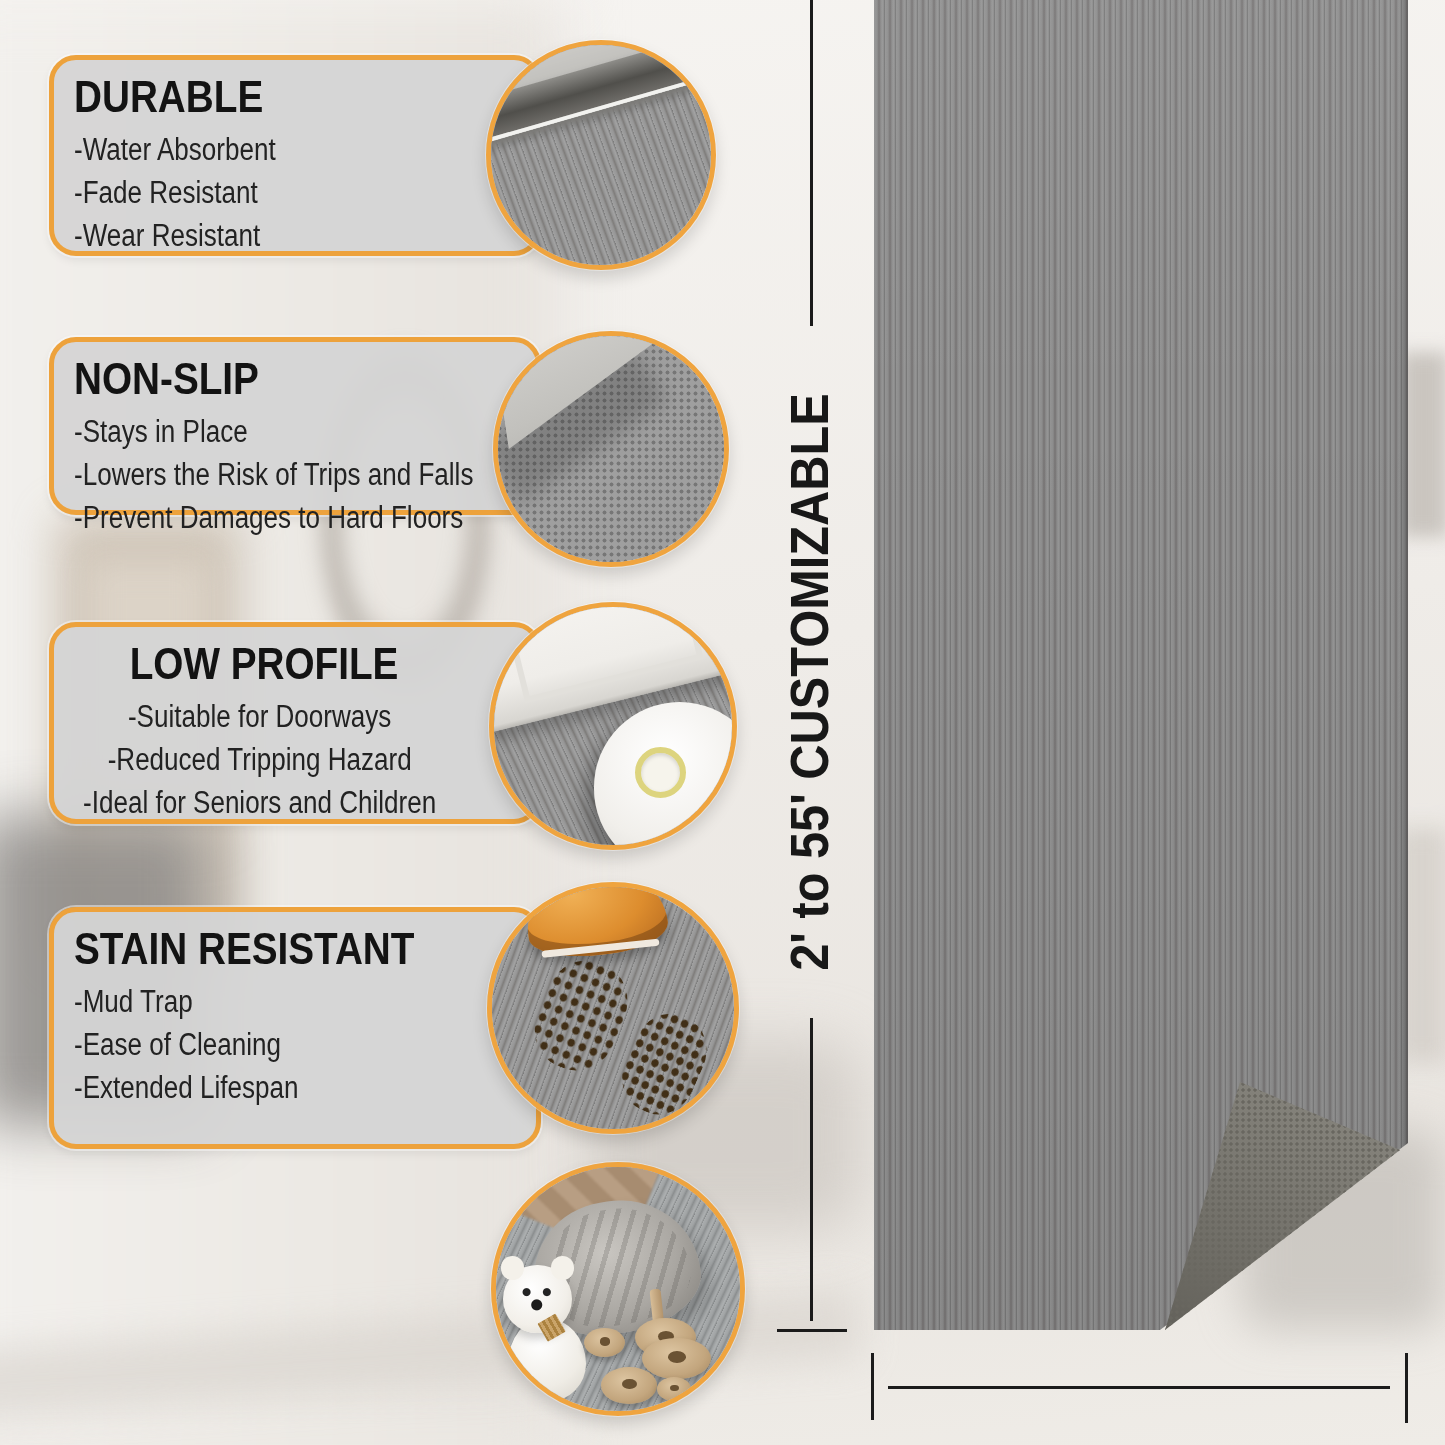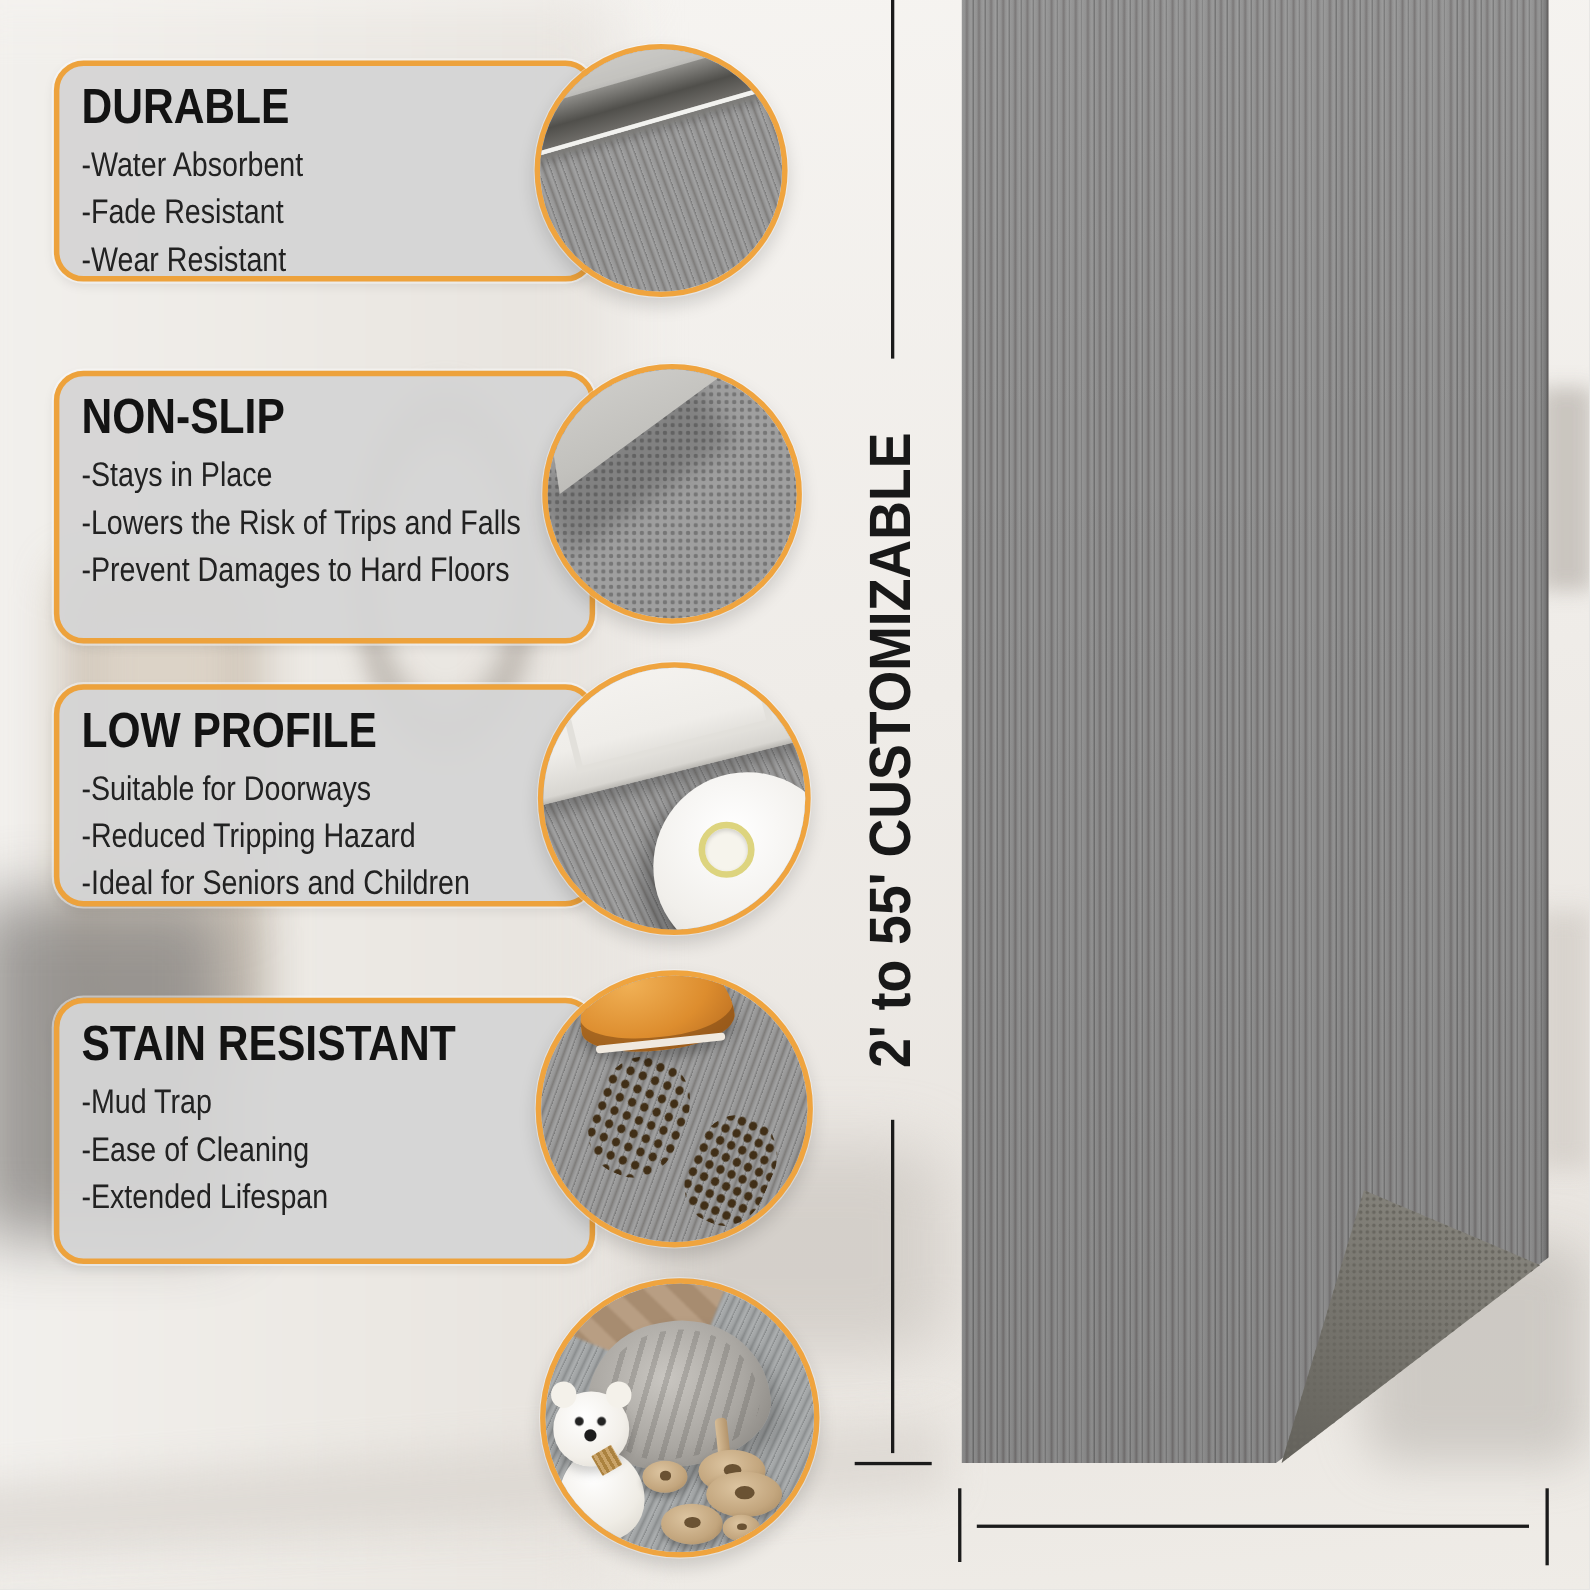--- a/index.html
+++ b/index.html
@@ -77,22 +77,22 @@
 
   
   .card {
     position:absolute; z-index:5; left:49px; width:492px;
     background:rgba(213,213,212,.94);
     border:5px solid #eda23c; border-radius:27px;
     box-shadow:0 0 0 2px rgba(255,255,255,.45), 0 4px 10px rgba(0,0,0,.08);
     padding:10px 20px 10px 20px; color:#1a1a1a;
   }
   .card1 { top:55px;  height:201px; }
-  .card2 { top:337px; height:248px; }
-  .card3 { top:622px; height:202px; }
+  .card2 { top:337px; height:178px; }
+  .card3 { top:622px; height:202px;text-align:center; }
   .card4 { top:907px; height:242px; }
   .card5 { top:1188px; height:207px; }
   .card-title { font-size:45px; font-weight:700; line-height:54px; color:#131313;
     transform:scaleX(.86); transform-origin:left center; white-space:nowrap; margin-bottom:4px; }
   .card-item { font-size:31px; line-height:43px; color:#222;
     transform:scaleX(.84); transform-origin:left center; white-space:nowrap; }
 
   
   .photo {
     position:absolute; z-index:6; border-radius:50%; overflow:hidden;

